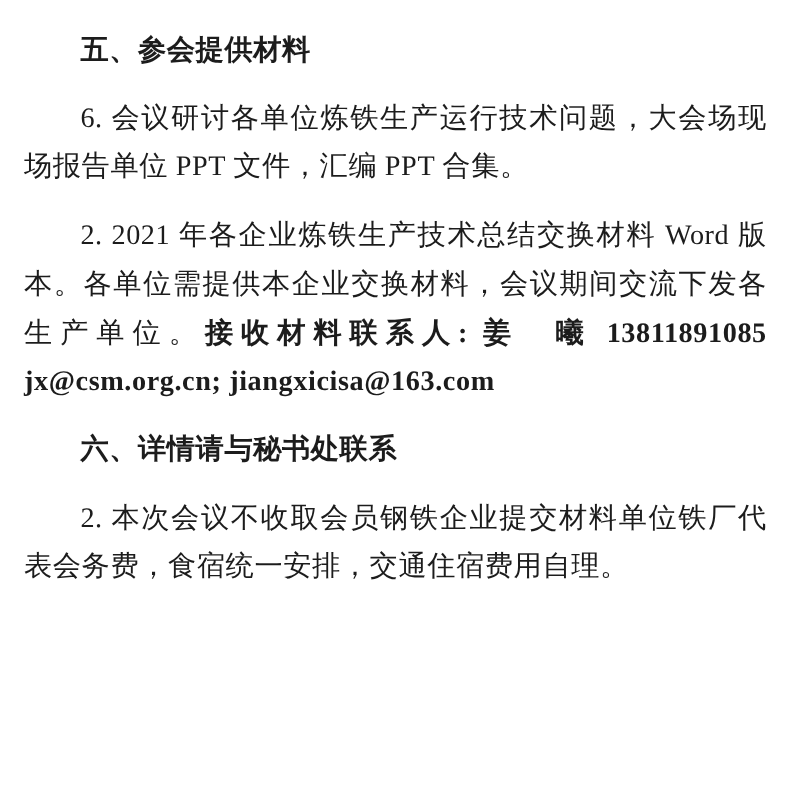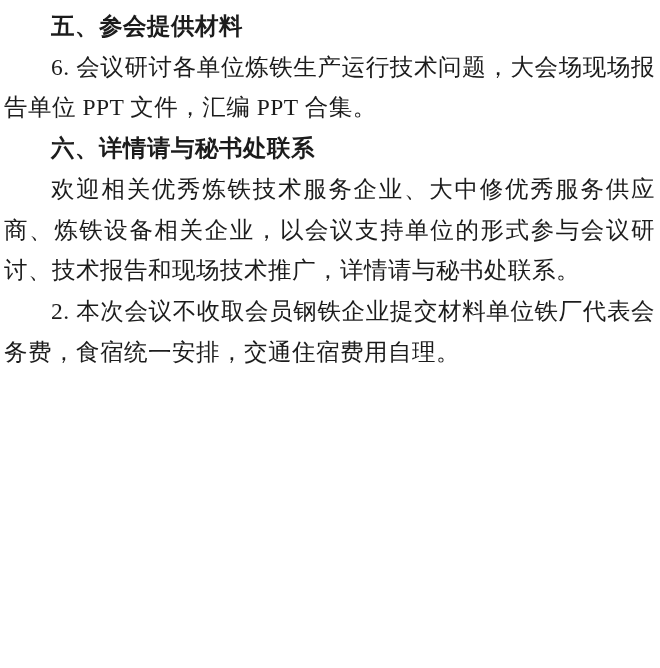--- a/index.html
+++ b/index.html
@@ -13,21 +13,21 @@
     height: 668px;
     background: #ffffff;
     overflow: hidden;
     box-sizing: border-box;
     padding: 6px 5px 0 4px;
     font-family: "Liberation Serif", "DejaVu Serif", serif;
     color: #1c1c1c;
   }
   .doc-body p,
   .doc-body h2 {
-    margin: 0;
+    margin: 16px;
     font-size: 23.5px;
     line-height: 40.7px;
     text-indent: 2em;
     text-align: justify;
     font-weight: normal;
     letter-spacing: 0.5px;
   }
   .doc-body h2 {
     font-weight: bold;
     text-align: left;
@@ -36,17 +36,17 @@
     font-weight: bold;
   }
 </style>
 </head>
 <body>
 
 <div class="page">
   <div class="doc-body" id="doc-body">
       <h2>五、参会提供材料</h2>
       <p><span>6. 会议研讨各单位炼铁生产运行技术问题，大会场现场报告单位 PPT 文件，汇编 PPT 合集。</span></p>
+      <p><span>2. 2021 年各企业炼铁生产技术总结交换材料 Word 版本。各单位需提供本企业交换材料，会议期间交流下发各生产单位。</span><span class="run-bold">接收材料联系人: 姜　曦 13811891085  jx@csm.org.cn;  jiangxicisa@163.com</span></p>
       <h2>六、详情请与秘书处联系</h2>
-      <p><span>欢迎相关优秀炼铁技术服务企业、大中修优秀服务供应商、炼铁设备相关企业，以会议支持单位的形式参与会议研讨、技术报告和现场技术推广，详情请与秘书处联系。</span></p>
       <p><span>2. 本次会议不收取会员钢铁企业提交材料单位铁厂代表会务费，食宿统一安排，交通住宿费用自理。</span></p>
     </div>
 </div>
 
 </body></html>

